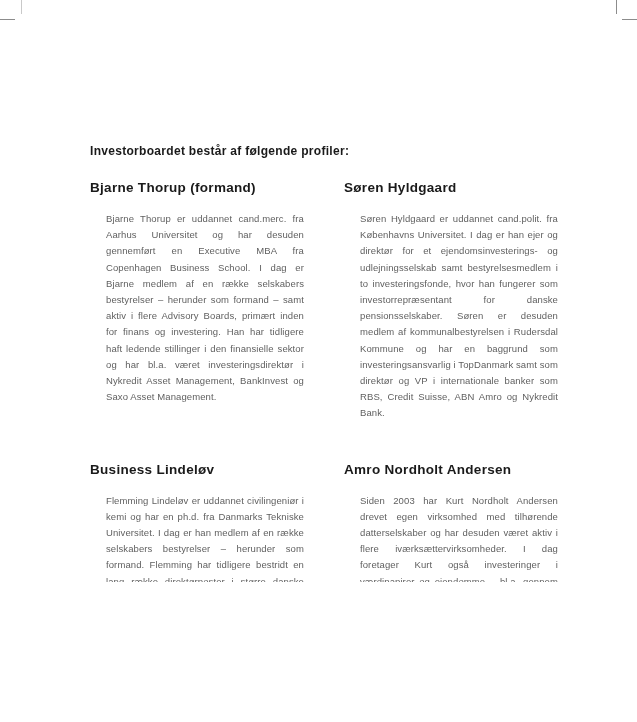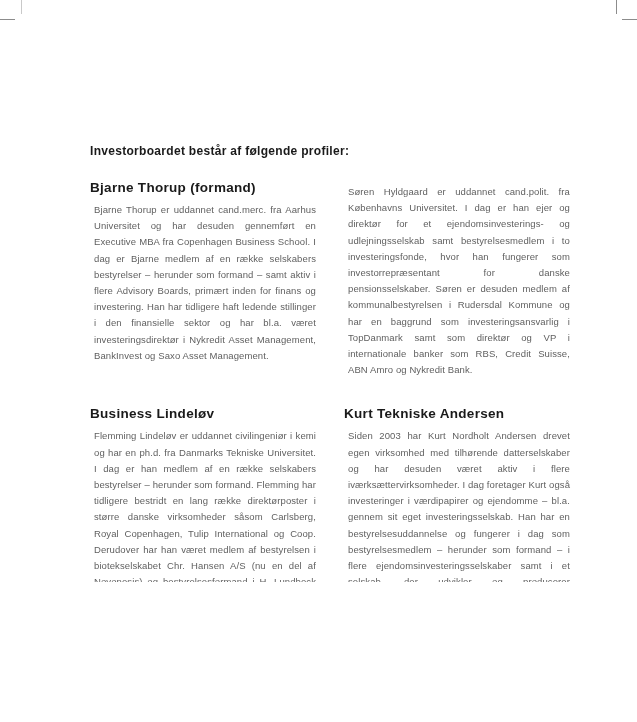--- a/index.html
+++ b/index.html
@@ -55,21 +55,21 @@
     gap:24px;
   }
   .profile h2{
     margin:0 0 7px 0;
     font-size:13.5px;
     font-weight:bold;
     letter-spacing:0.3px;
     color:var(--heading);
   }
   .profile p{
-    margin:4px;
+    margin:16px;
     font-size:9.5px;
     line-height:16.2px;
     letter-spacing:0.1px;
     text-align:justify;
     color:var(--body);
   }
   .page-number{
     position:absolute;
     left:572px;
     top:661px;
@@ -97,30 +97,31 @@
   <h1 class="intro-heading">Investorboardet består af følgende profiler:</h1>
 
   <div class="profiles-grid">
 
     <section class="profile">
       <h2>Bjarne Thorup (formand)</h2>
       <p>Bjarne Thorup er uddannet cand.merc. fra Aarhus Universitet og har desuden gennemført en Executive MBA fra Copenhagen Business School. I dag er Bjarne medlem af en række selskabers bestyrelser – herunder som formand – samt aktiv i flere Advisory Boards, primært inden for finans og investering. Han har tidligere haft ledende stillinger i den finansielle sektor og har bl.a. været investeringsdirektør i Nykredit Asset Management, BankInvest og Saxo Asset Management.</p>
     </section>
 
     <section class="profile">
+      <h2>Søren Hyldgaard</h2>
       <p>Søren Hyldgaard er uddannet cand.polit. fra Københavns Universitet. I dag er han ejer og direktør for et ejendomsinvesterings- og udlejningsselskab samt bestyrelsesmedlem i to investeringsfonde, hvor han fungerer som investorrepræsentant for danske pensionsselskaber. Søren er desuden medlem af kommunalbestyrelsen i Rudersdal Kommune og har en baggrund som investeringsansvarlig i TopDanmark samt som direktør og VP i internationale banker som RBS, Credit Suisse, ABN Amro og Nykredit Bank.</p>
     </section>
 
     <section class="profile">
       <h2>Business Lindeløv</h2>
       <p>Flemming Lindeløv er uddannet civilingeniør i kemi og har en ph.d. fra Danmarks Tekniske Universitet. I dag er han medlem af en række selskabers bestyrelser – herunder som formand. Flemming har tidligere bestridt en lang række direktørposter i større danske virksomheder såsom Carlsberg, Royal Copenhagen, Tulip International og Coop. Derudover har han været medlem af bestyrelsen i biotekselskabet Chr. Hansen A/S (nu en del af Novonesis) og bestyrelsesformand i H. Lundbeck A/S.</p>
     </section>
 
     <section class="profile">
-      <h2>Kurt Tekniske Andersen</h2>
+      <h2>Amro Nordholt Andersen</h2>
       <p>Siden 2003 har Kurt Nordholt Andersen drevet egen virksomhed med tilhørende datterselskaber og har desuden været aktiv i flere iværksættervirksomheder. I dag foretager Kurt også investeringer i værdipapirer og ejendomme – bl.a. gennem sit eget investeringsselskab. Han har en bestyrelsesuddannelse og fungerer i dag som bestyrelsesmedlem – herunder som formand – i flere ejendomsinvesteringsselskaber samt i et selskab, der udvikler og producerer automatiseringsløsninger, som han er medstifter af.</p>
     </section>
 
   </div>
 
   <div class="page-number">31</div>
 
 </div>
 
 </body></html>

